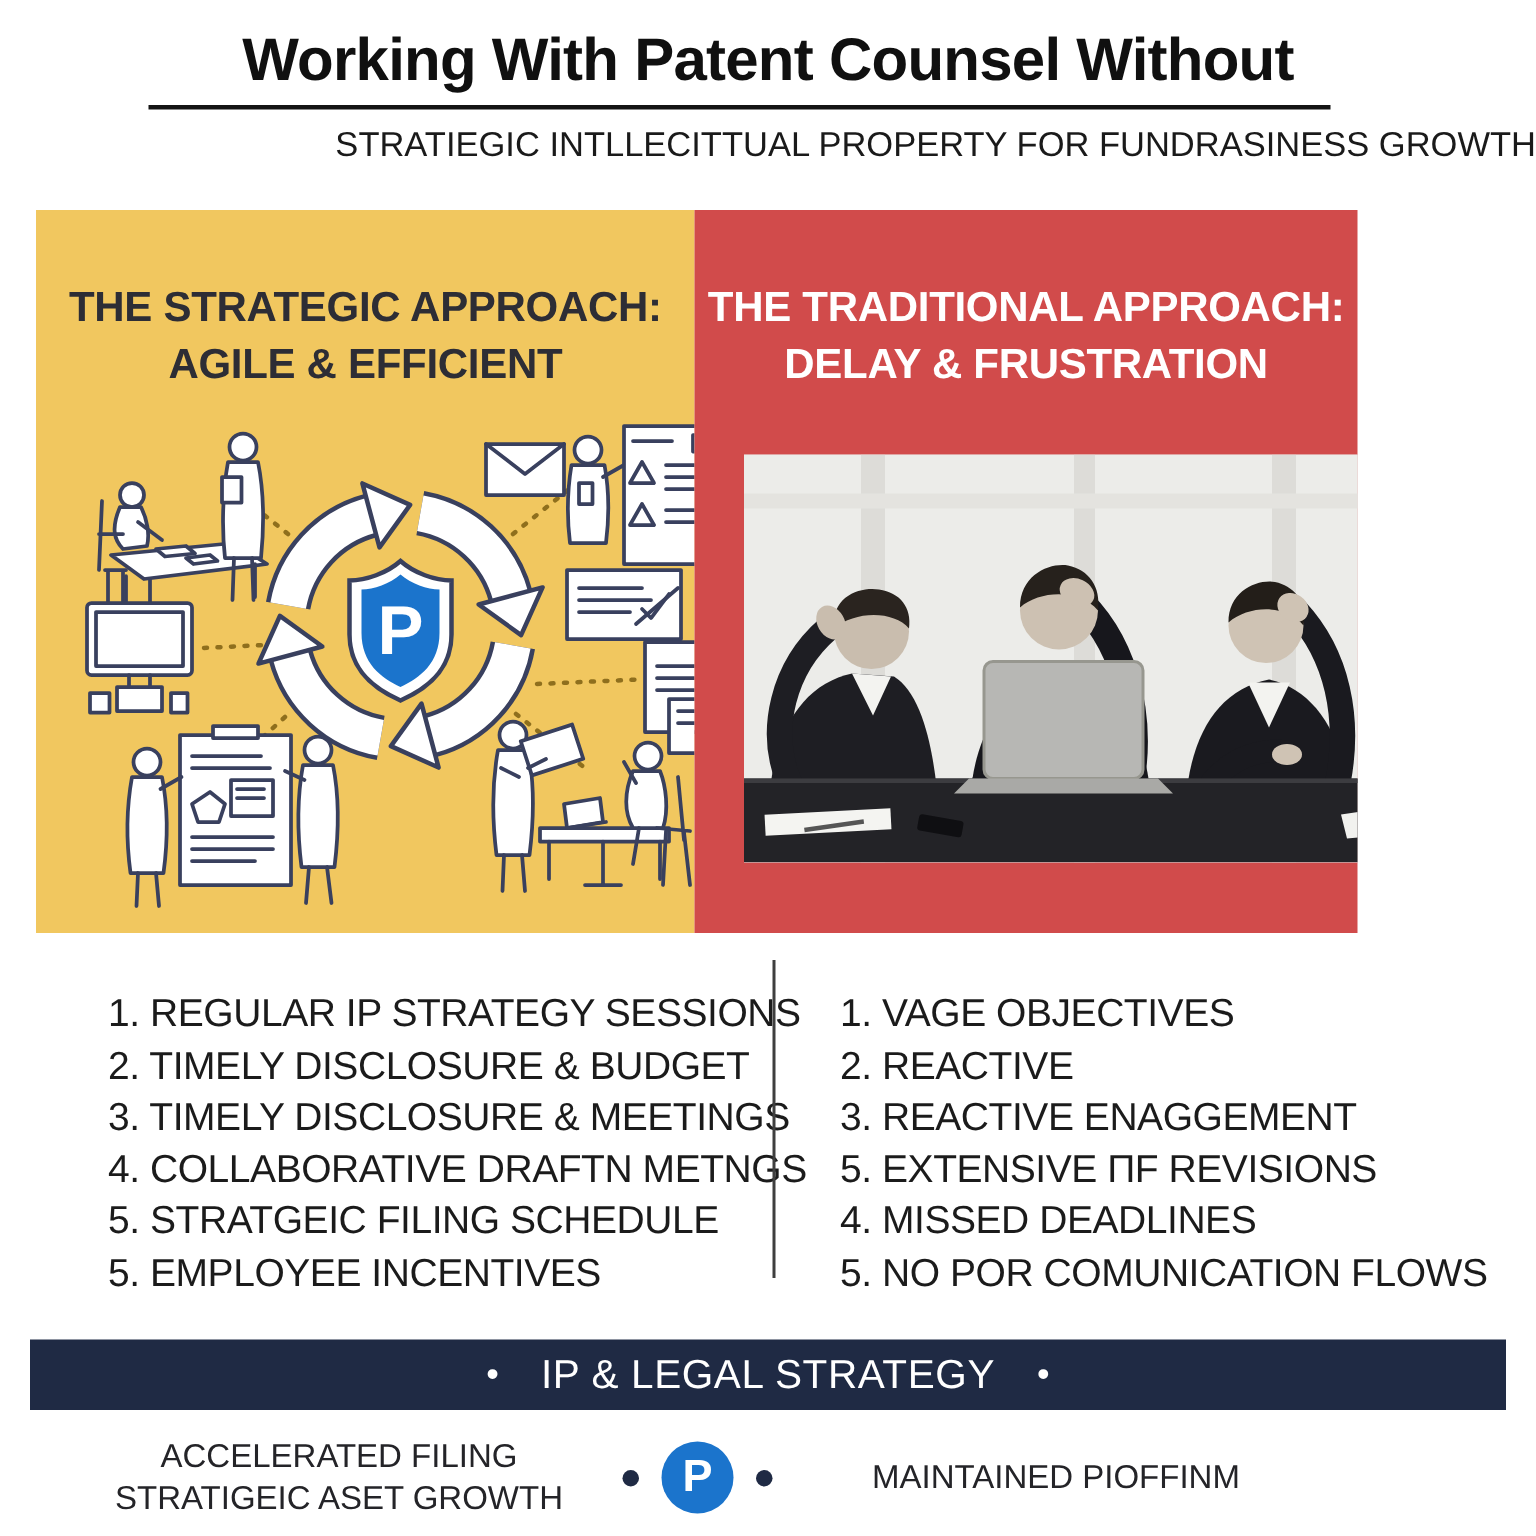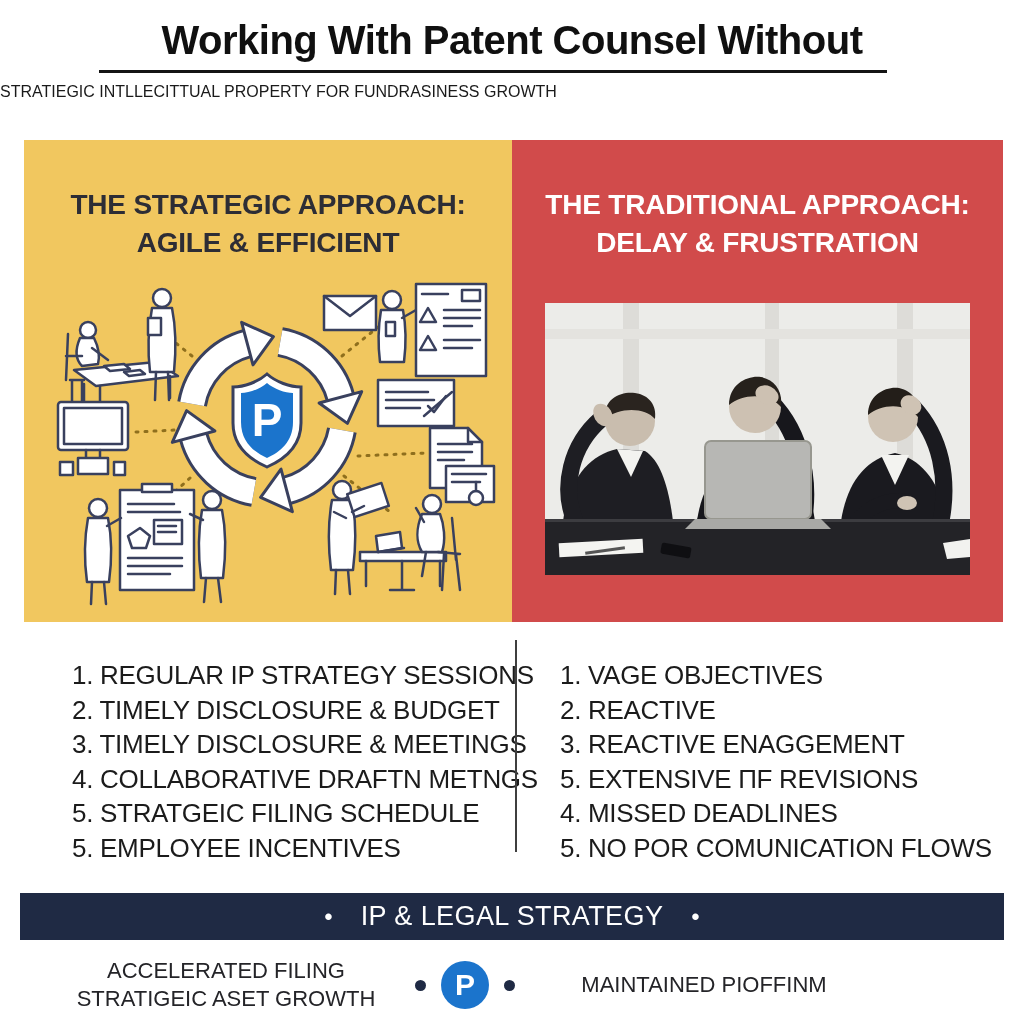--- a/index.html
+++ b/index.html
@@ -3,25 +3,25 @@
 <meta charset="utf-8">
 <style>
   * { margin:0; padding:0; box-sizing:border-box; }
   body { background:#ffffff; font-family:"Liberation Sans", sans-serif; }
   .page { position:relative; width:1024px; height:1024px; background:#ffffff; overflow:hidden; }
 
   
   .title { position:absolute; top:18px; left:0; width:1024px; text-align:center;
            font-size:40px; font-weight:bold; color:#101010; letter-spacing:-0.5px; }
   .title-rule { position:absolute; top:70px; left:99px; width:788px; height:3px; background:#141414; }
-  .subtitle { position:absolute; top:83px; left:0; width:1024px; text-align:left;
-              font-size:16px; font-weight:400; color:#1a1a1a; letter-spacing:0; }
-
-  
-  .panels { position:absolute; left:24px; top:140px; width:979px; height:482px; display:flex; }
+  .subtitle { position:absolute; top:83px; left:0; width:1024px; text-align:right;
+              font-size:23px; font-weight:400; color:#1a1a1a; letter-spacing:0; }
+
+  
+  .panels { position:absolute; left:24px; top:140px; width:881px; height:482px; display:flex; }
   .panel { position:relative; height:482px; overflow:hidden; }
   .panel-yellow { width:488px; background:#F1C75F; }
   .panel-red { width:491px; background:#D14B4B; }
   .panel h2 { margin-top:46px; text-align:center; font-size:28px; font-weight:bold;
               line-height:38px; letter-spacing:-0.2px; }
   .panel-yellow h2 { color:#2d2d35; }
   .panel-red h2 { color:#ffffff; }
   .panel h2 span { display:block; }
   .illus { position:absolute; left:0; top:120px; width:488px; height:362px; }
   .photo { position:absolute; left:33px; top:163px; width:425px; height:272px;

